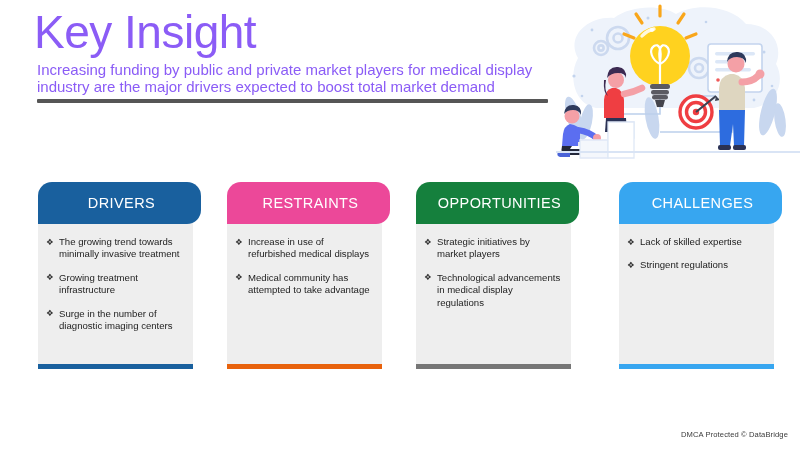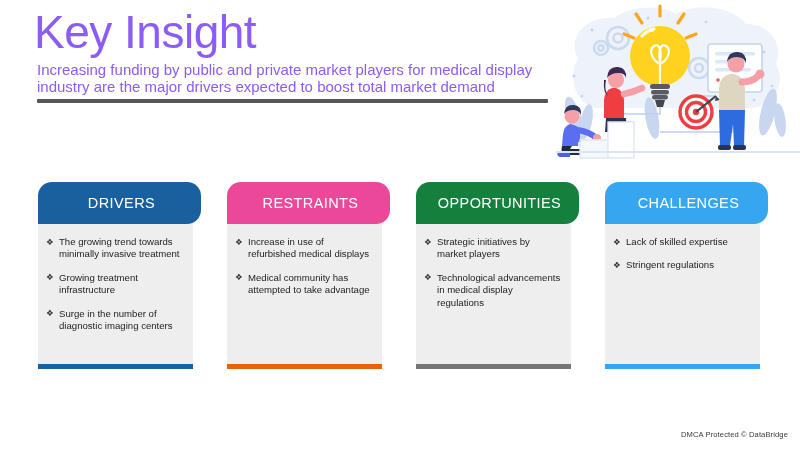--- a/index.html
+++ b/index.html
@@ -313,21 +313,21 @@
       </li>
       <li class="bullet-item">
         <span class="bullet-marker">❖</span>
         <span>Technological advancements in medical display regulations</span>
       </li>
     </ul>
   </div>
   <div class="card-accent" style="background: rgb(118, 118, 118);"></div>
 </div>
 
-<div class="card" id="card-3" style="left: 605px;">
+<div class="card" id="card-3" style="left: 619px;">
   <div class="card-header" style="background: rgb(55, 166, 240);">
     <span class="card-header-label">CHALLENGES</span>
   </div>
   <div class="card-body" style="background: rgb(238, 238, 238);">
     <ul class="bullet-list">
       <li class="bullet-item">
         <span class="bullet-marker">❖</span>
         <span>Lack of skilled expertise</span>
       </li>
       <li class="bullet-item">

